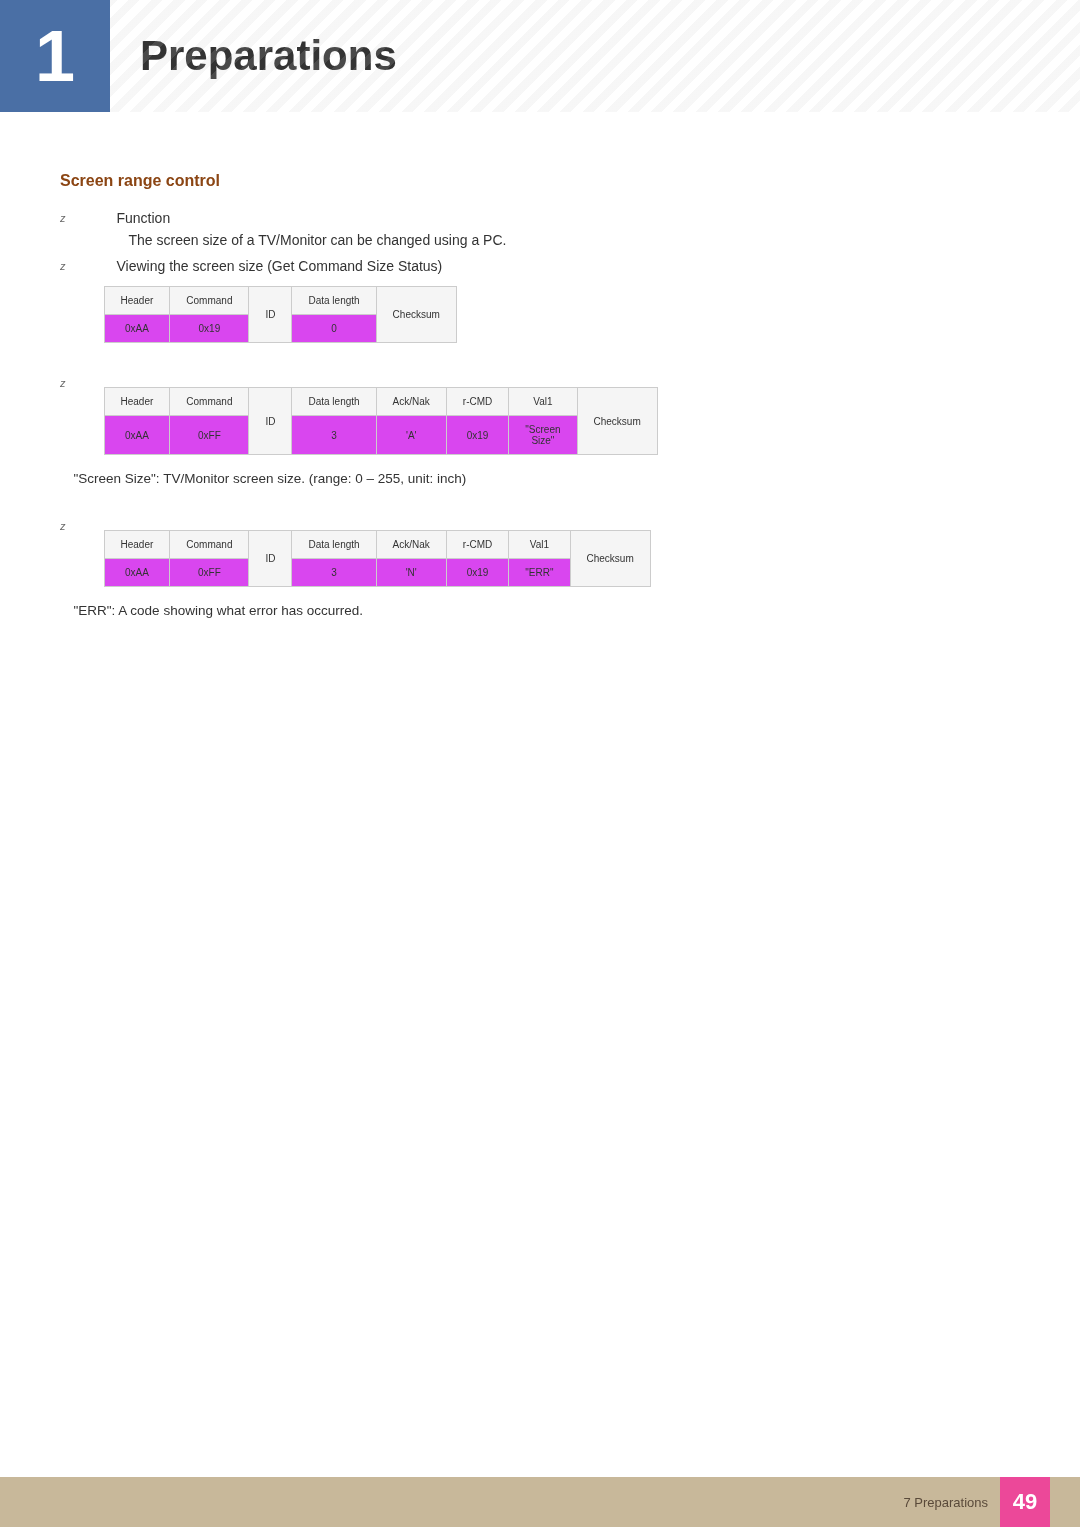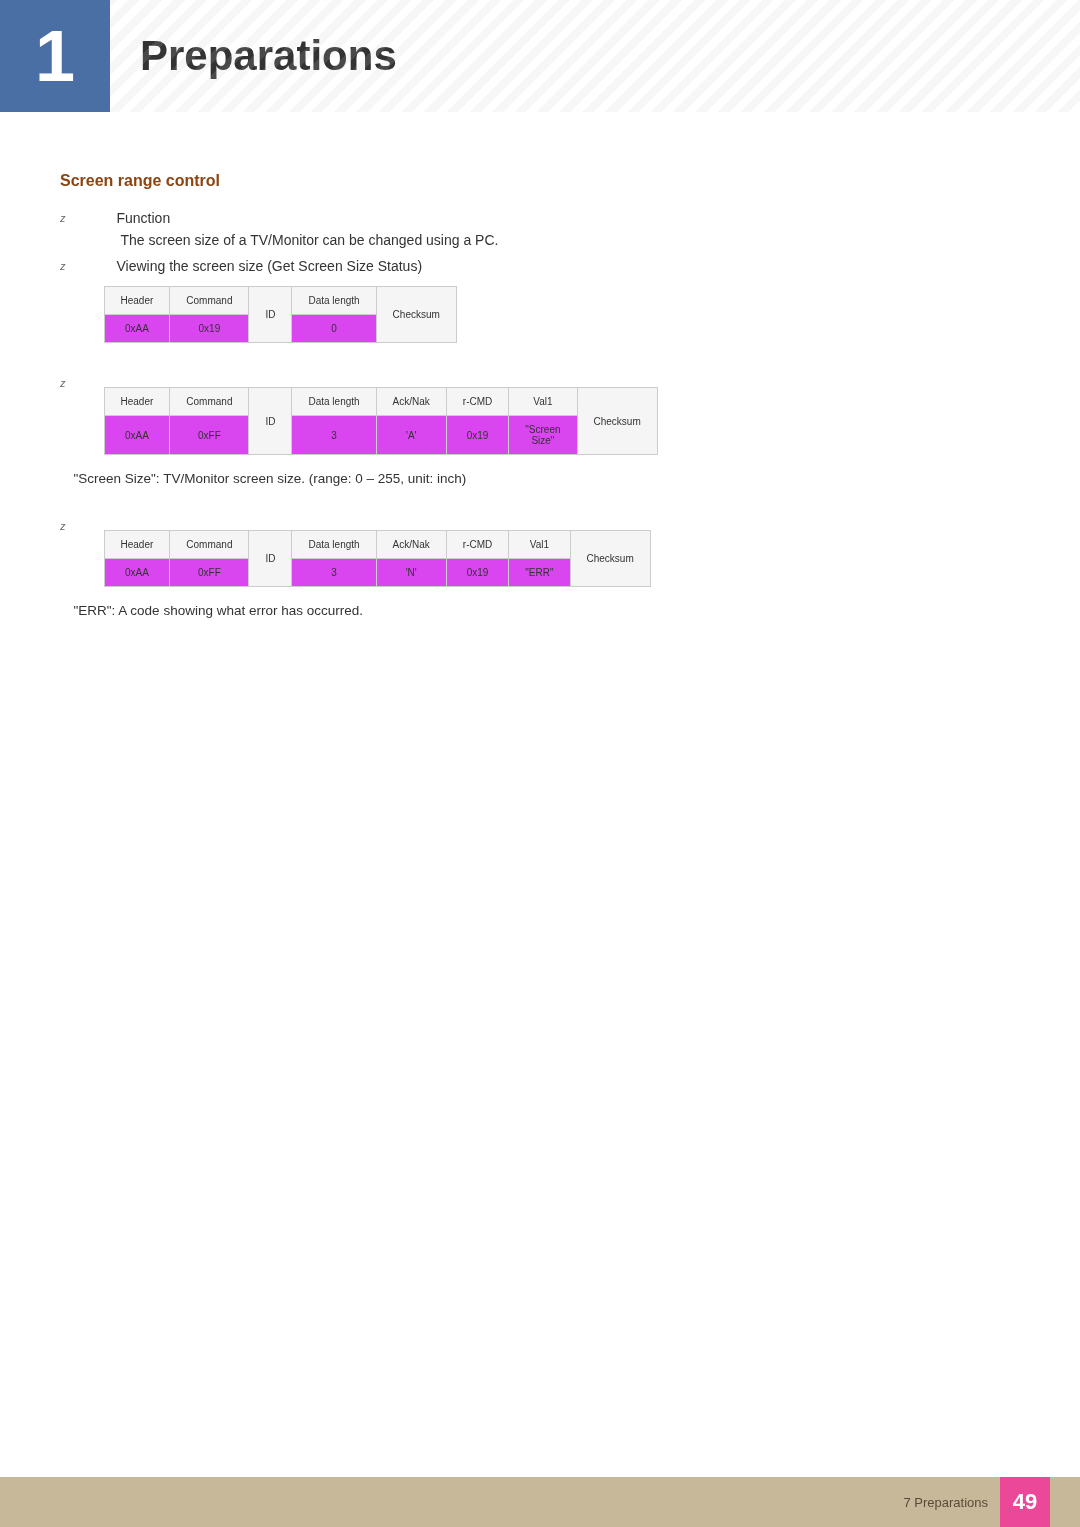--- a/index.html
+++ b/index.html
@@ -190,28 +190,28 @@
 </div>
 
 <div class="content">
 
   <div class="section-title">Screen range control</div>
 
   <div class="bullet-item subsection">
     <span class="bullet-marker">z</span>
     <div>
       <div class="bullet-text">Function</div>
-      <div class="bullet-text" style="margin-top:6px; margin-left:4px;">The screen size of a TV/Monitor can be changed using a PC.</div>
+      <div class="bullet-text" style="margin-top:6px; margin-left:12px;">The screen size of a TV/Monitor can be changed using a PC.</div>
     </div>
   </div>
 
   <div class="bullet-item">
     <span class="bullet-marker">z</span>
     <div style="width:100%;">
-      <div class="bullet-text">Viewing the screen size (Get Screen Size Status)</div>
+      <div class="bullet-text">Viewing the screen size (Get Command Size Status)</div>
 
       <div class="table-wrapper">
         <table>
           <thead>
             <tr>
               <th>Header</th>
               <th>Command</th>
               <th rowspan="2" class="merged-cell">ID</th>
               <th>Data length</th>
               <th rowspan="2" class="merged-cell">Checksum</th>

